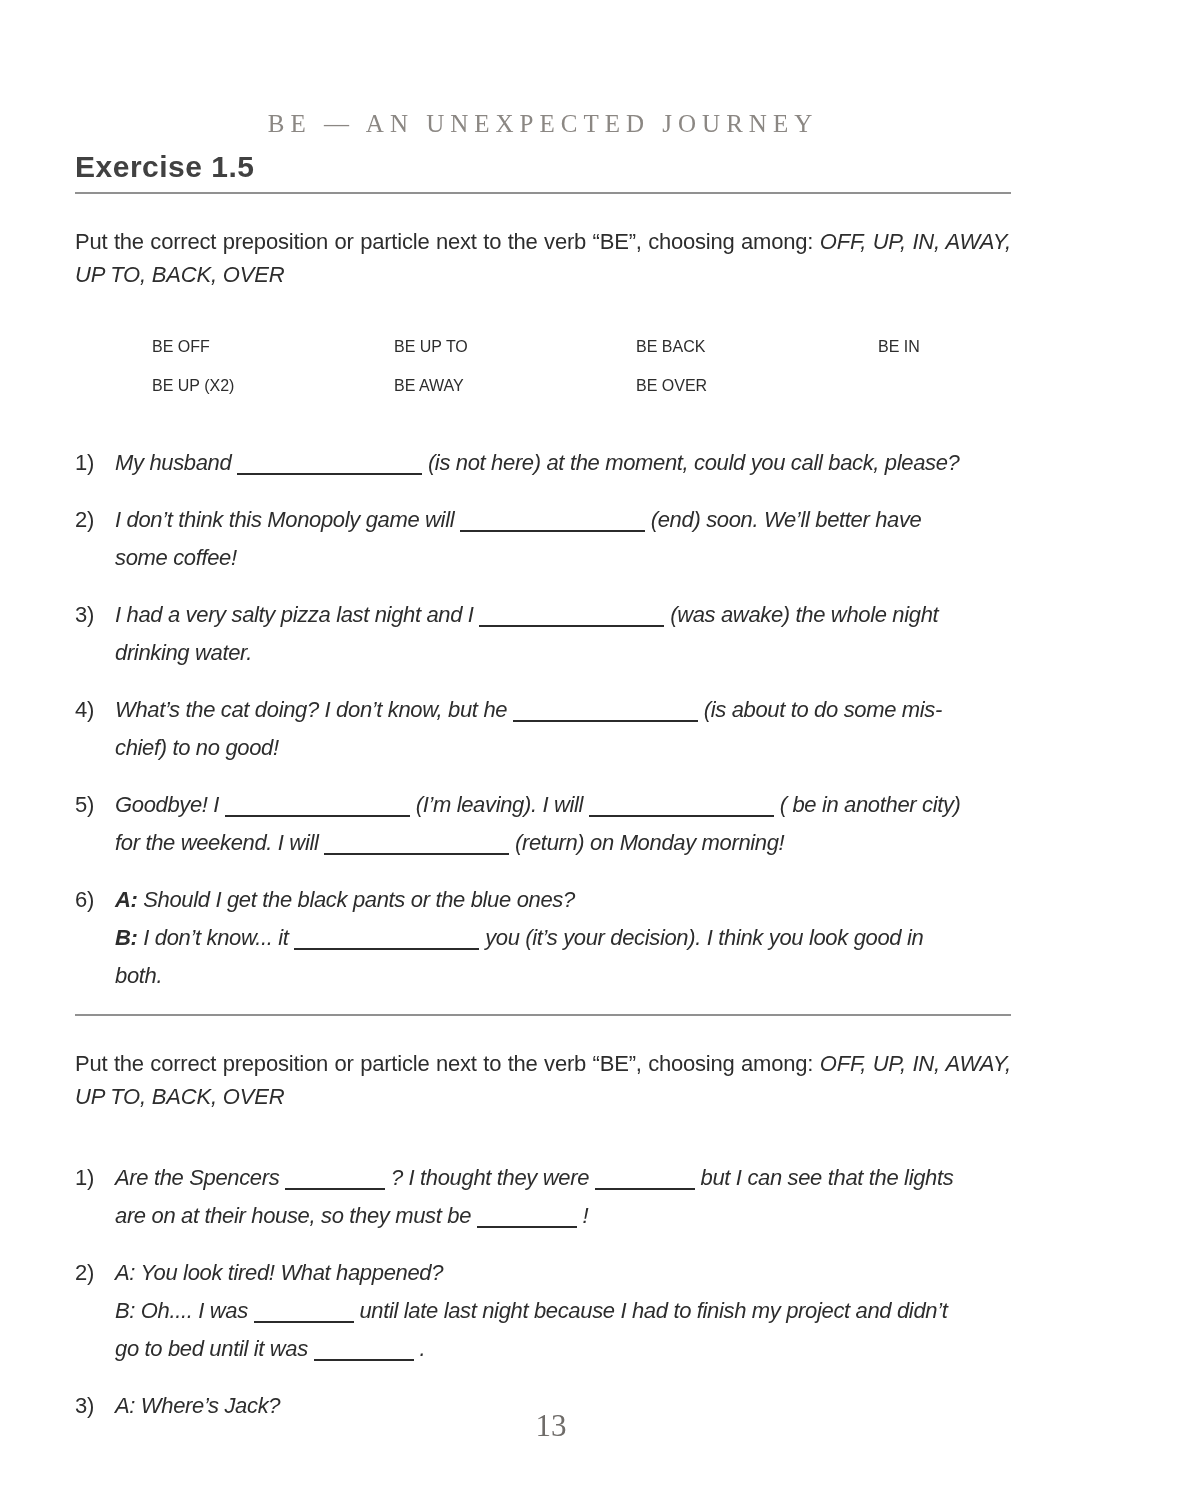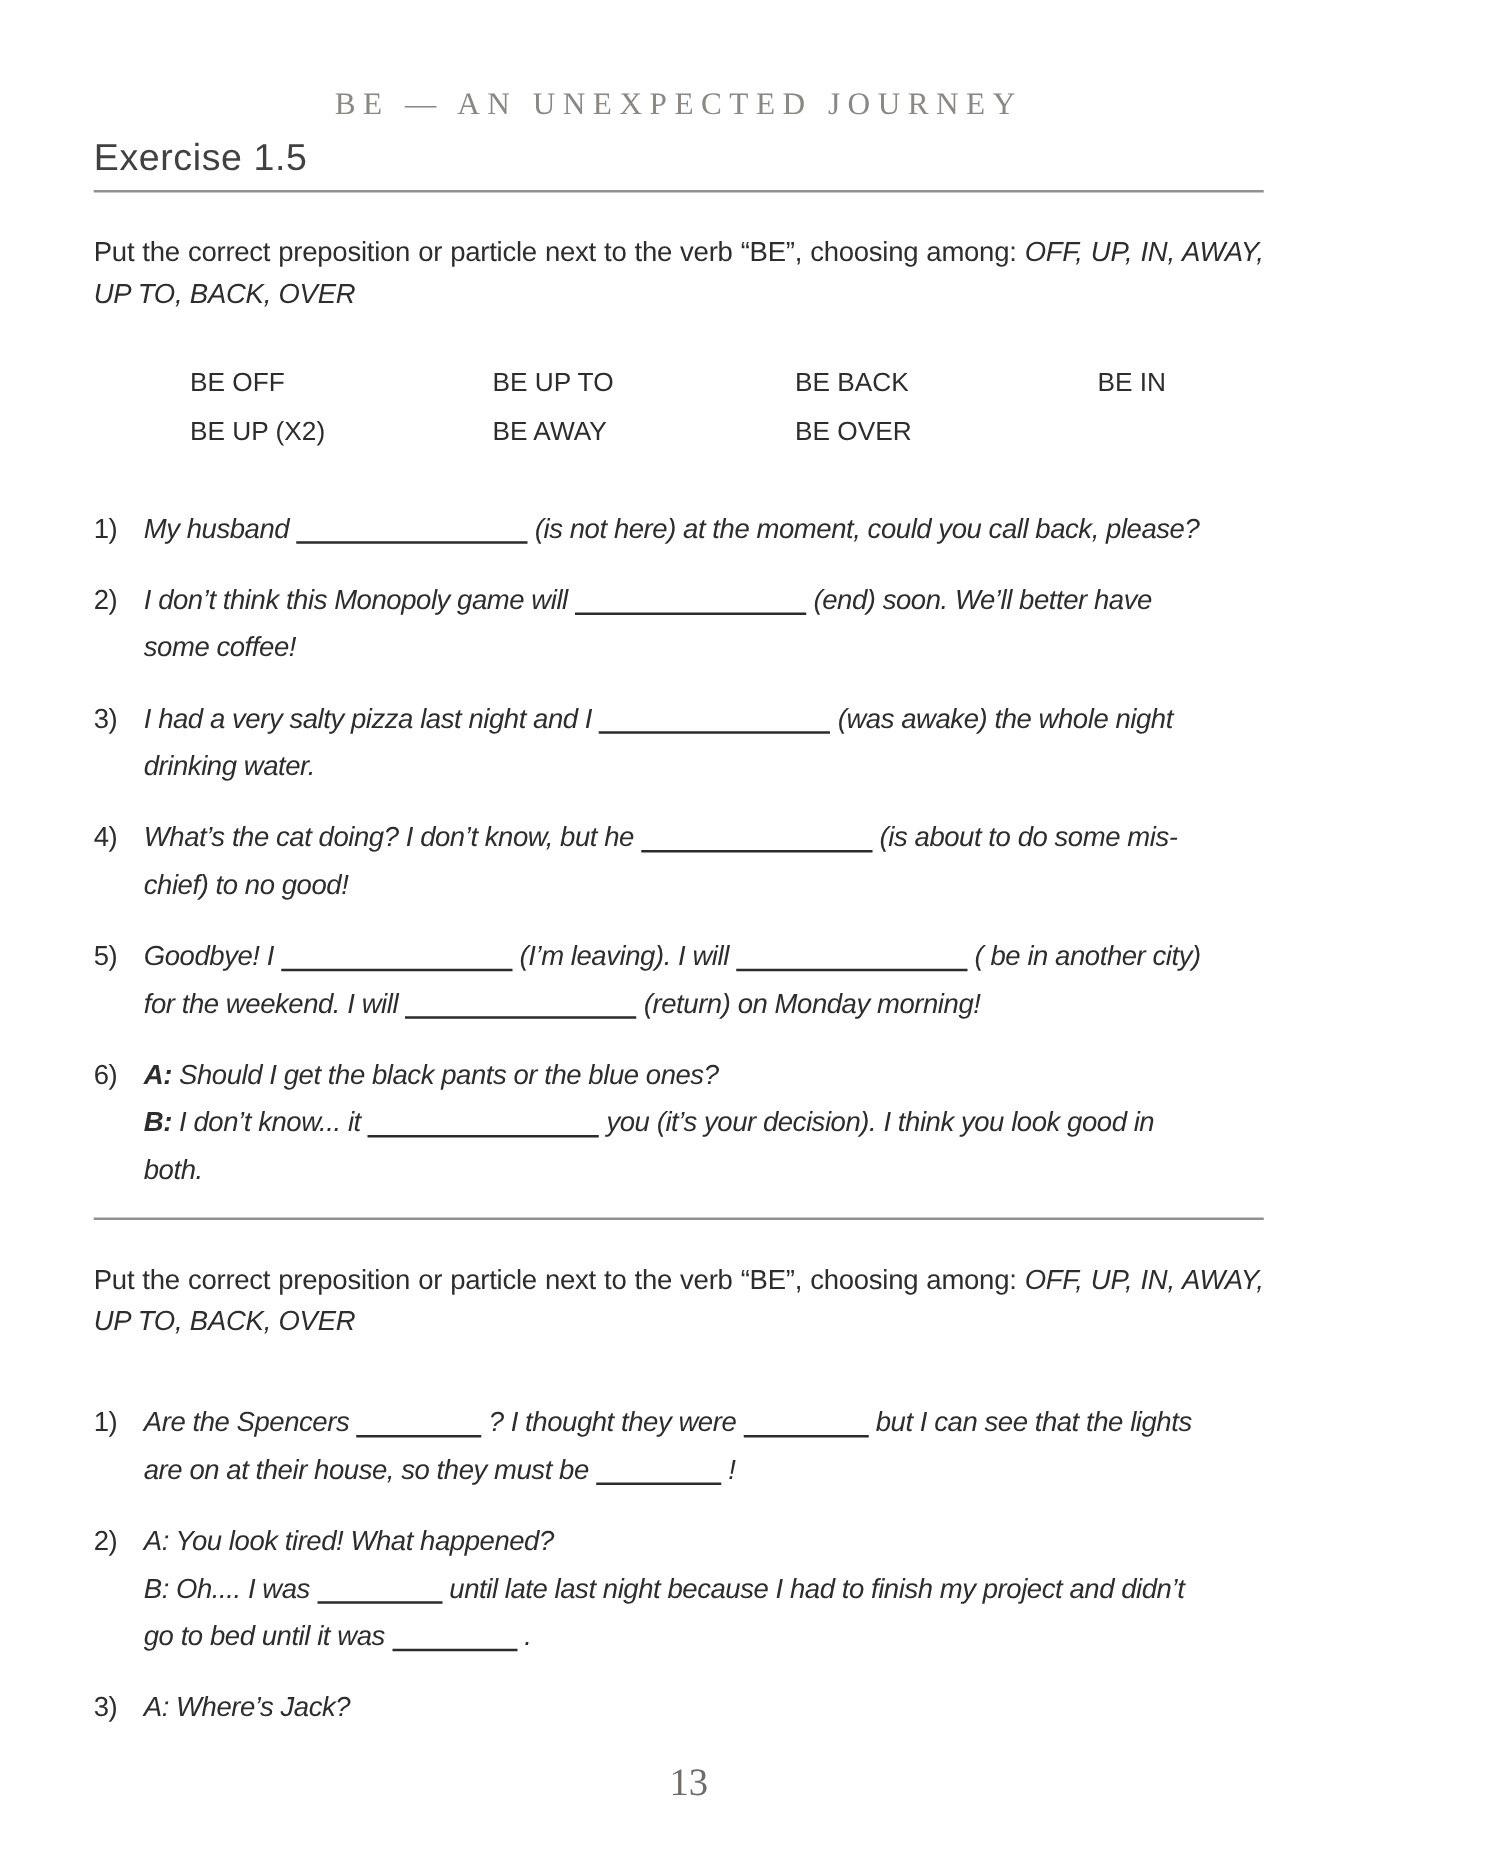--- a/index.html
+++ b/index.html
@@ -1,38 +1,38 @@
 <!DOCTYPE html>
 <html><head>
 <meta charset="utf-8">
 <style>
   html,body{margin:0;padding:0;background:#ffffff;}
   .page{
     position:relative;
     width:1106px;height:1500px;
     background:#ffffff;
     box-sizing:border-box;
-    padding:70px 95px 0 75px;
+    padding:110px 95px 0 75px;
     font-family:"Liberation Sans",sans-serif;
     color:#2d2d2d;
     overflow:hidden;
   }
   .book-title{
     text-align:center;
     font-family:"Liberation Serif",serif;
     font-size:25px;
     letter-spacing:6px;
     color:#8b8783;
     font-weight:400;
     margin-bottom:6px;
     white-space:nowrap;
   }
   .ex-title{
     font-size:30px;
-    font-weight:400;
+    font-weight:700;
     color:#414141;
     letter-spacing:0.5px;
     margin-top:12px;
   }
   .ex-title.mt-lg{margin-top:42px;}
   .rule{
     border:none;
     border-top:2px solid #919191;
     margin:8px 0 0 0;
     height:0;
@@ -44,21 +44,21 @@
     letter-spacing:-0.2px;
     text-align:justify;
     color:#2d2d2d;
   }
   .instruction .opts{font-style:italic;}
   .word-bank{
     display:grid;
     grid-template-columns:242px 242px 242px 1fr;
     margin:44px 0 0 77px;
     row-gap:15px;
-    font-size:21px;
+    font-size:16px;
     line-height:24px;
     color:#2d2d2d;
   }
   .items{margin-top:46px;}
   .item{
     display:flex;
     font-size:22px;
     line-height:38px;
     letter-spacing:-0.35px;
     margin-bottom:19px;

